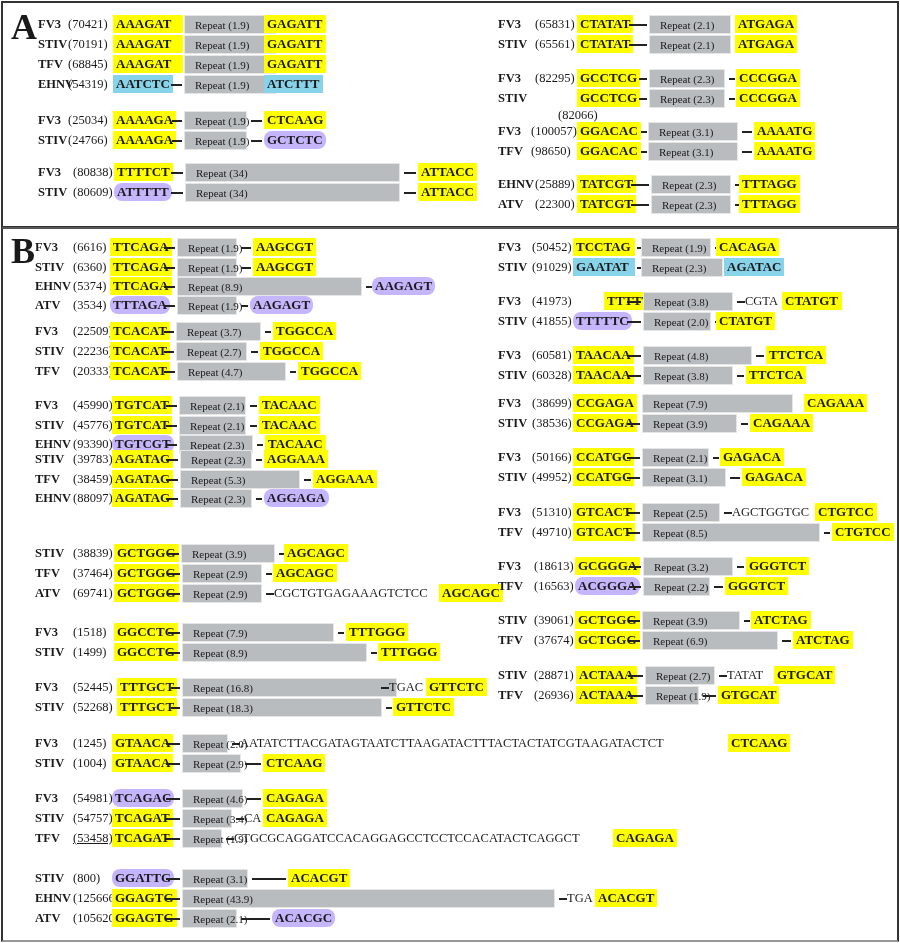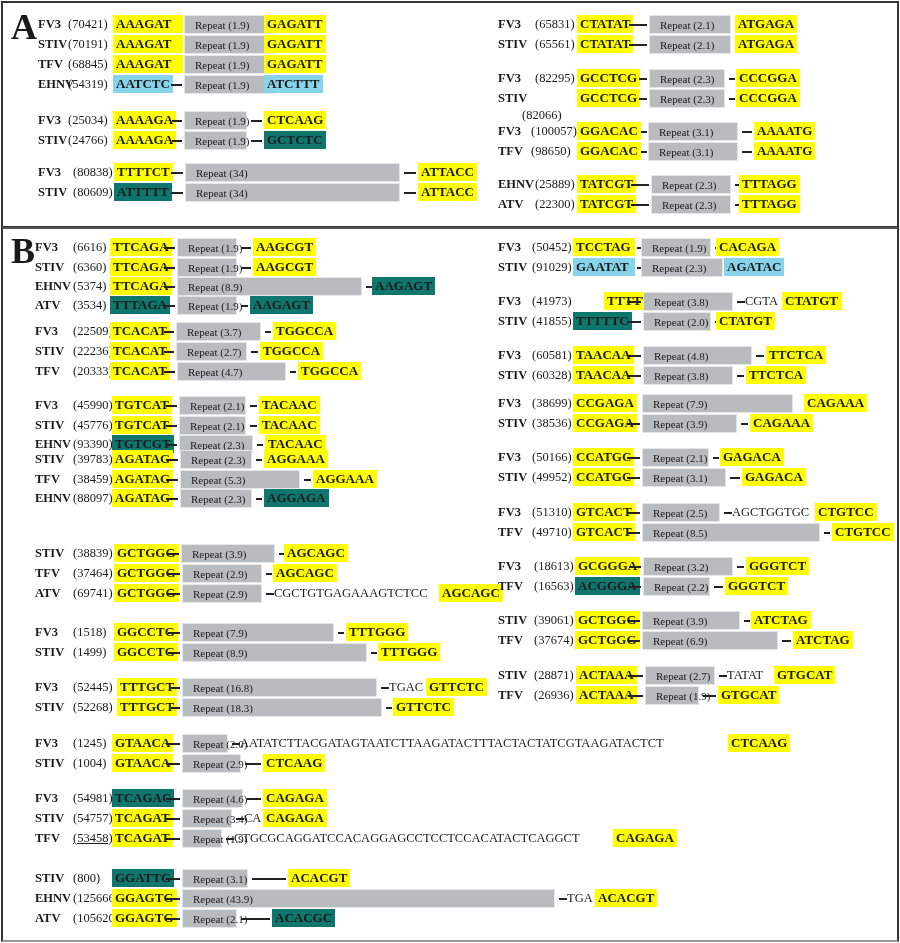--- a/index.html
+++ b/index.html
@@ -11,21 +11,21 @@
   .panel-letter { position:absolute; font-weight:bold; font-size:36px; line-height:36px; left:8px; }
   #panelA .panel-letter { top:6px; }
   #panelB .panel-letter { top:4px; }
   .row { position:absolute; height:20px; font-size:12.5px; line-height:20px; white-space:nowrap; }
   .virus { position:absolute; left:0; top:0; font-weight:bold; }
   .pos { position:absolute; top:0; }
   .box { position:absolute; top:1px; height:18px; line-height:18px; font-weight:bold; font-size:13px;
          padding:0 3px; box-sizing:border-box; text-align:left; }
   .y { background:#ffff00; }
   .b { background:#87d3ea; }
-  .p { background:#0f766e; }
+  .p { background:#c4b5fd;border-radius:8px; }
   .rep { position:absolute; top:1px; height:19px; line-height:18px; background:#b8bcbe;
          font-size:11px; padding-left:10px; box-sizing:border-box; border:1px solid #e6e6e6; }
   .ln { position:absolute; top:10px; height:2px; background:#222; }
   .seq { position:absolute; top:0; font-size:12.5px; }
 </style>
 </head>
 <body>
 
 <div class="panel" id="panelA">
   <div class="panel-letter">A</div>
@@ -132,21 +132,21 @@
         <div class="virus" style="left: 495px;">FV3</div>
         <div class="pos" style="left: 532px;">(82295)</div>
         <div class="box y" style="left: 574px; min-width: 60px;">GCCTCG</div>
         <div class="ln" style="left: 636px; width: 8px;"></div>
         <div class="rep" style="left: 646px; width: 76px;">Repeat (2.3)</div>
         <div class="ln" style="left: 726px; width: 6px;"></div>
         <div class="box y" style="left: 733px; min-width: 58px;">CCCGGA</div>
       </div>
       <div class="row" style="left: 0px; top: 85px; width: 890px;">
         <div class="virus" style="left: 495px;">STIV</div>
-        <div class="pos" style="left: 519px; margin-top: 17px;">(82066)</div>
+        <div class="pos" style="left: 555px; margin-top: 17px;">(82066)</div>
         <div class="box y" style="left: 574px; min-width: 60px;">GCCTCG</div>
         <div class="ln" style="left: 636px; width: 8px;"></div>
         <div class="rep" style="left: 646px; width: 76px;">Repeat (2.3)</div>
         <div class="ln" style="left: 726px; width: 6px;"></div>
         <div class="box y" style="left: 733px; min-width: 58px;">CCCGGA</div>
       </div>
     </div>
     <div class="group">
       <div class="row" style="left: 0px; top: 118px; width: 890px;">
         <div class="virus" style="left: 495px;">FV3</div>
@@ -364,21 +364,21 @@
         <div class="ln" style="left: 368px; width: 6px;"></div>
         <div class="box y" style="left: 375px; min-width: 52px;">TTTGGG</div>
       </div>
     </div>
     <div class="group">
       <div class="row" style="left: 0px; top: 448px; width: 890px;">
         <div class="virus" style="left: 32px;">FV3</div>
         <div class="pos" style="left: 70px;">(52445)</div>
         <div class="box y" style="left: 114px; min-width: 52px;">TTTGCT</div>
         <div class="ln" style="left: 168px; width: 9px;"></div>
-        <div class="rep" style="left: 179px; width: 195px;">Repeat (16.8)</div>
+        <div class="rep" style="left: 179px; width: 215px;">Repeat (16.8)</div>
         <div class="ln" style="left: 378px; width: 8px;"></div>
         <div class="seq" style="left: 386px;">TGAC</div>
         <div class="box y" style="left: 423px; min-width: 55px;">GTTCTC</div>
       </div>
       <div class="row" style="left: 0px; top: 468px; width: 890px;">
         <div class="virus" style="left: 32px;">STIV</div>
         <div class="pos" style="left: 70px;">(52268)</div>
         <div class="box y" style="left: 114px; min-width: 52px;">TTTGCT</div>
         <div class="ln" style="left: 168px; width: 9px;"></div>
         <div class="rep" style="left: 179px; width: 200px;">Repeat (18.3)</div>

